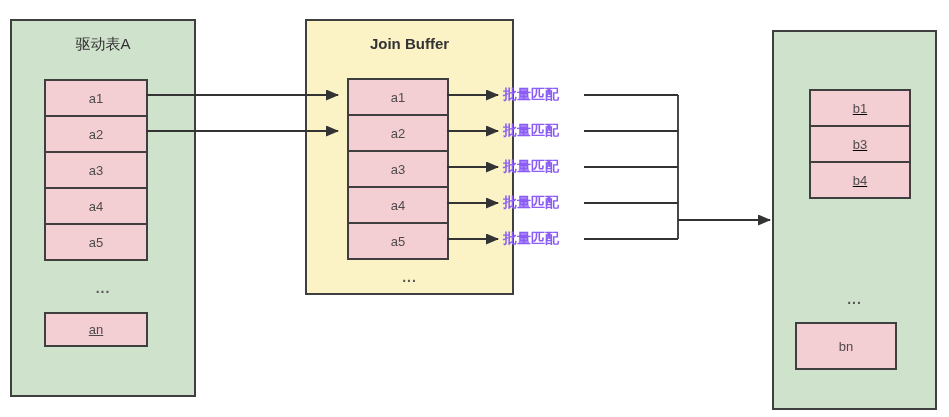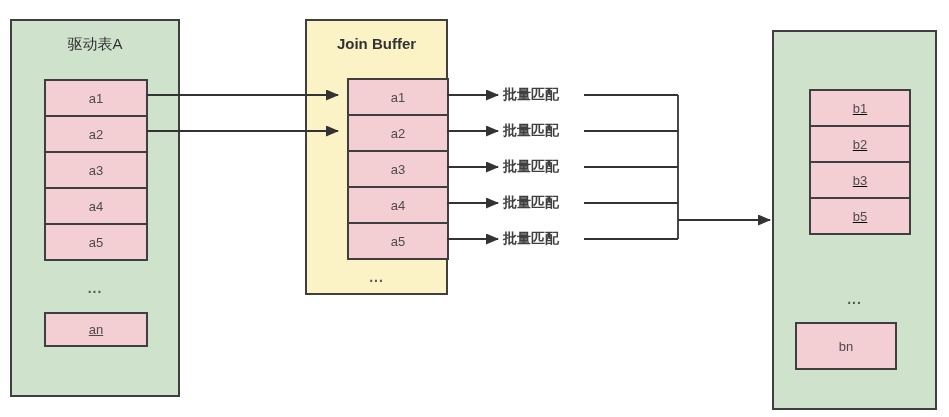--- a/index.html
+++ b/index.html
@@ -36,63 +36,62 @@
   }
   .rows .row + .row{margin-top:-2px;}
   .tail-row{position:absolute;box-sizing:border-box;border:2px solid var(--border);
     background:var(--row-fill);display:flex;align-items:center;justify-content:center;
     font-size:13px;color:var(--row-text);}
   .ellipsis{
     position:absolute;left:0;right:0;text-align:center;font-size:14px;
     font-weight:bold;color:#555;letter-spacing:1px;line-height:14px;
   }
   .match-label{
-    position:absolute;font-size:14px;font-weight:bold;color:#404040;
+    position:absolute;font-size:14px;font-weight:bold;color:#8b5cf6;
     transform:translateY(-50%);white-space:nowrap;
   }
   .arrows-layer{
     position:absolute;left:0;top:0;width:949px;height:417px;pointer-events:none;
   }
 </style>
 </head>
 <body>
 
 <div class="canvas">
 
-  <div class="box green" style="left:10px;top:19px;width:170px;height:378px;">
+  <div class="box green" style="left:10px;top:19px;width:186px;height:378px;">
     <div class="box-title">驱动表A</div>
     <div class="rows" style="left:32px;top:58px;width:104px;">
       <div class="row">a1</div>
       <div class="row">a2</div>
       <div class="row">a3</div>
       <div class="row">a4</div>
       <div class="row">a5</div>
     </div>
     <div class="ellipsis" style="top:260px;">...</div>
     <div class="tail-row" style="left:32px;top:291px;width:104px;height:35px;text-decoration:underline;">an</div>
   </div>
 
-  <div class="box yellow" style="left:305px;top:19px;width:143px;height:276px;">
+  <div class="box yellow" style="left:305px;top:19px;width:209px;height:276px;">
     <div class="box-title bold">Join Buffer</div>
     <div class="rows" style="left:40px;top:57px;width:102px;">
       <div class="row">a1</div>
       <div class="row">a2</div>
       <div class="row">a3</div>
       <div class="row">a4</div>
       <div class="row">a5</div>
     </div>
     <div class="ellipsis" style="top:249px;">...</div>
   </div>
 
   <div class="box green" style="left:772px;top:30px;width:165px;height:380px;">
     <div class="rows" style="left:35px;top:57px;width:102px;text-decoration:underline;">
       <div class="row">b1</div>
-      <div class="row">b2</div>
       <div class="row">b3</div>
-      <div class="row">b5</div>
+      <div class="row">b4</div>
     </div>
     <div class="ellipsis" style="top:260px;">...</div>
     <div class="tail-row" style="left:21px;top:290px;width:102px;height:48px;">bn</div>
   </div>
 
   <span class="match-label" style="left:503px;top:95px;">批量匹配</span>
   <span class="match-label" style="left:503px;top:131px;">批量匹配</span>
   <span class="match-label" style="left:503px;top:167px;">批量匹配</span>
   <span class="match-label" style="left:503px;top:203px;">批量匹配</span>
   <span class="match-label" style="left:503px;top:239px;">批量匹配</span>

